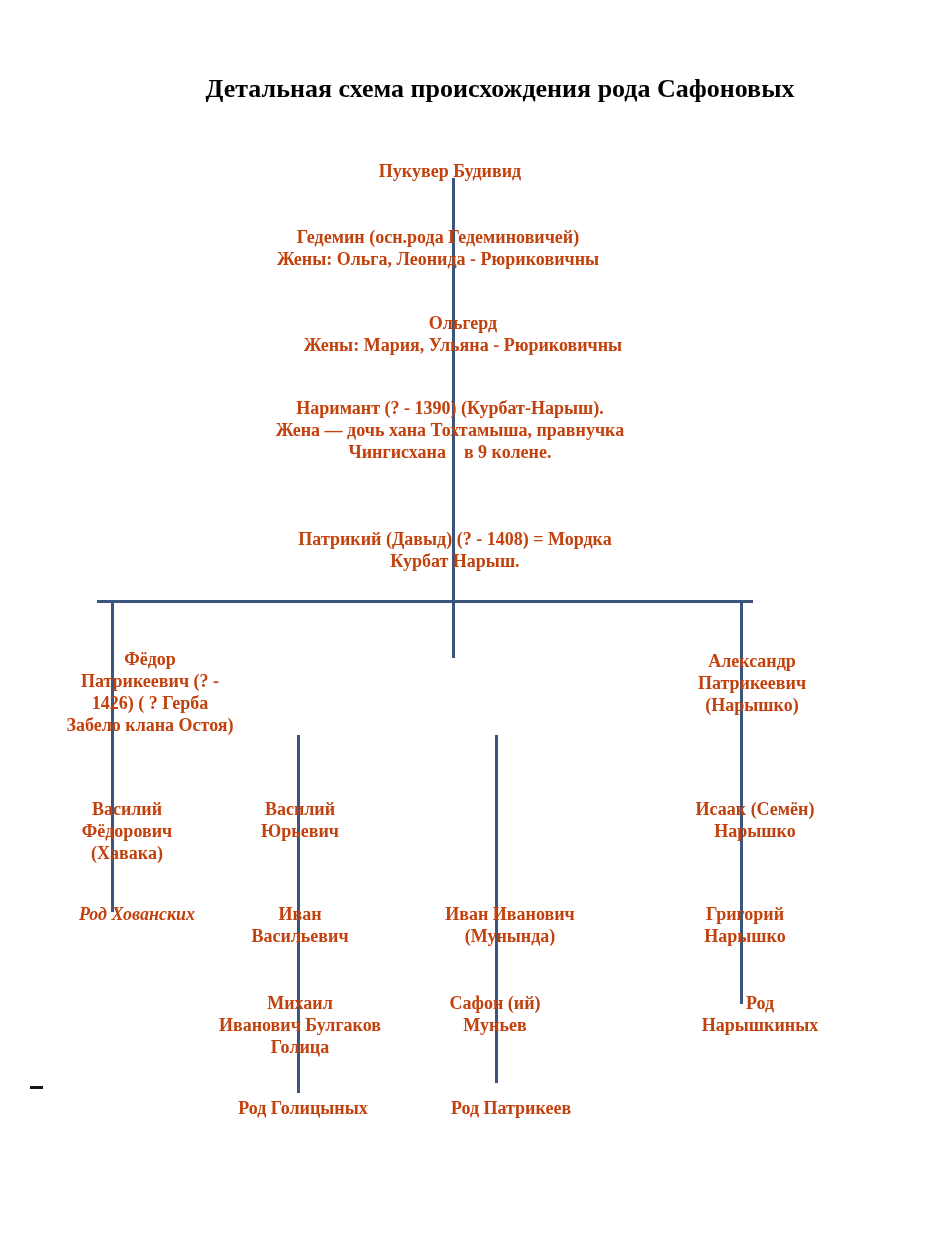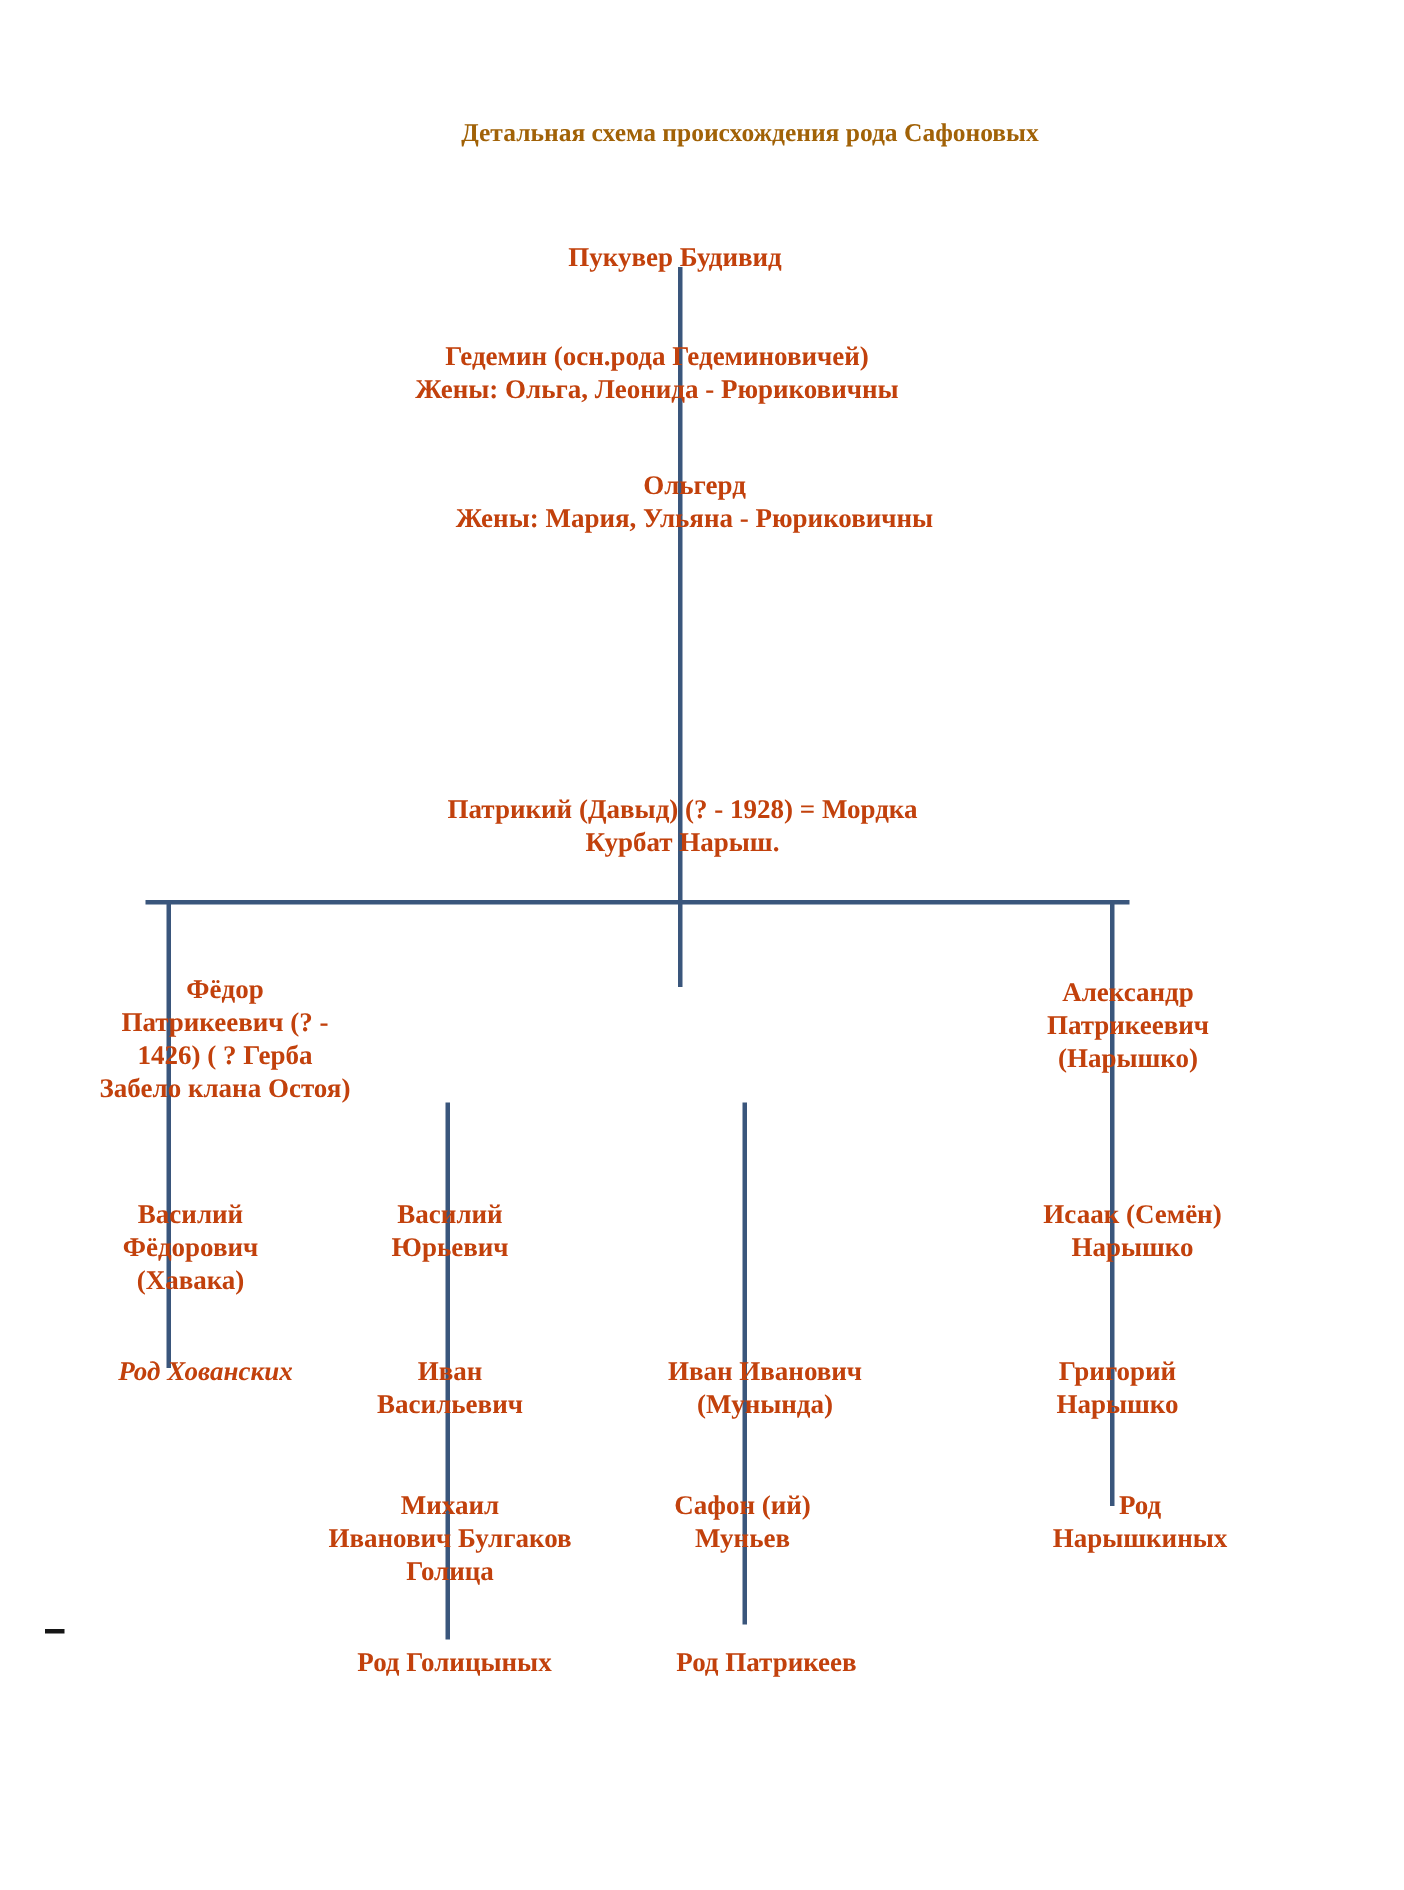--- a/index.html
+++ b/index.html
@@ -16,23 +16,23 @@
     position: absolute;
     font-weight: 700;
     font-size: 18px;
     line-height: 22px;
     color: #c2410c;
     text-align: center;
     white-space: pre-line;
     z-index: 2;
   }
   .title {
-    font-size: 17px;
+    font-size: 26px;
     line-height: 25px;
-    color: #a16207;
+    color: #000000;
   }
   .line {
     position: absolute;
     background: #3a567c;
     z-index: 1;
   }
   .line.v { width: 3px; }
   .line.h { height: 3px; }
   .stray-dash {
     position: absolute;
@@ -58,22 +58,25 @@
   <div class="node title" style="left:190px; top:76px; width:620px;">Детальная схема происхождения рода Сафоновых</div>
 
   <div class="node" style="left:330px; top:160px; width:240px;">Пукувер Будивид</div>
 
   <div class="node" style="left:188px; top:226px; width:500px;">Гедемин (осн.рода Гедеминовичей)
 Жены: Ольга, Леонида - Рюриковичны</div>
 
   <div class="node" style="left:213px; top:312px; width:500px;">Ольгерд
 Жены: Мария, Ульяна - Рюриковичны</div>
 
+  <div class="node" style="left:200px; top:397px; width:500px;">Наримант (? - 1390) (Курбат-Нарыш).
+Жена — дочь хана Тохтамыша, правнучка
+Чингисхана&nbsp;&nbsp;&nbsp;&nbsp;в 9 колене.</div>
 
-  <div class="node" style="left:205px; top:528px; width:500px;">Патрикий (Давыд) (? - 1928) = Мордка
+  <div class="node" style="left:205px; top:528px; width:500px;">Патрикий (Давыд) (? - 1408) = Мордка
 Курбат Нарыш.</div>
 
   <div class="node" style="left:45px; top:648px; width:210px;">Фёдор
 Патрикеевич (? -
 1426) ( ? Герба
 Забело клана Остоя)</div>
 
 
   <div class="node" style="left:652px; top:650px; width:200px;">Александр
 Патрикеевич

